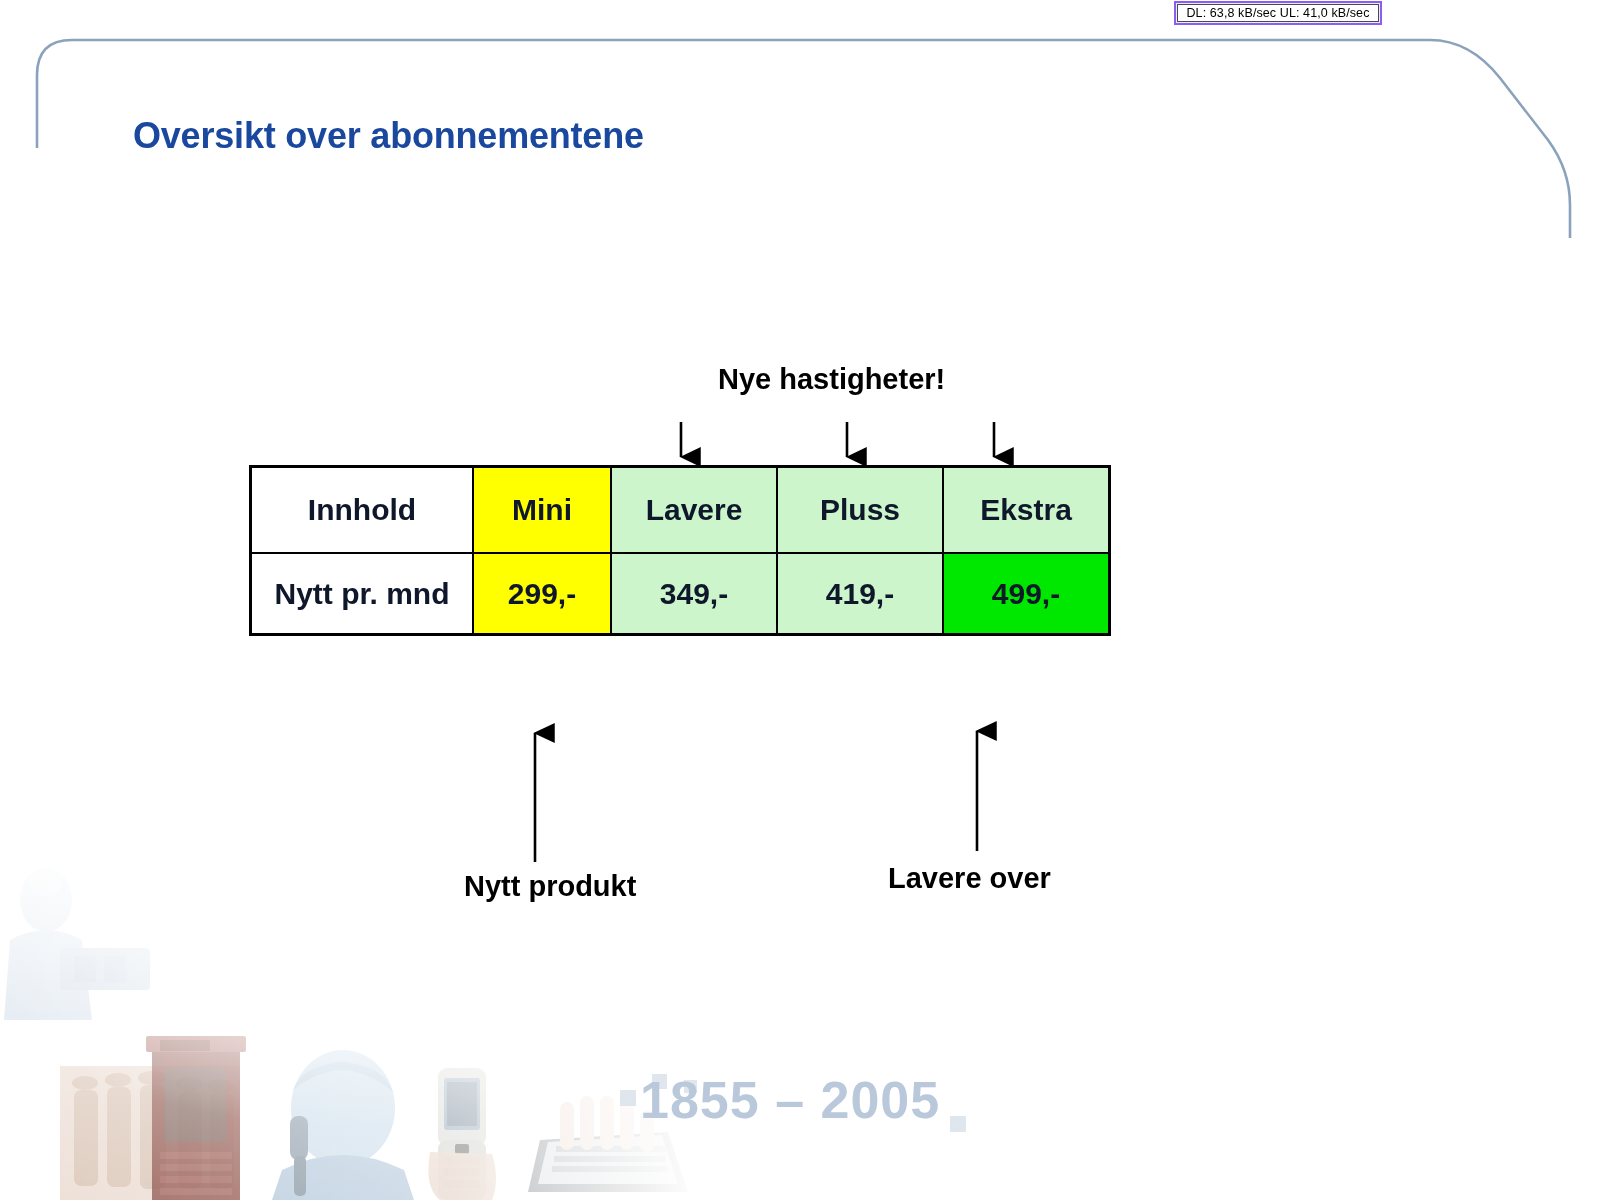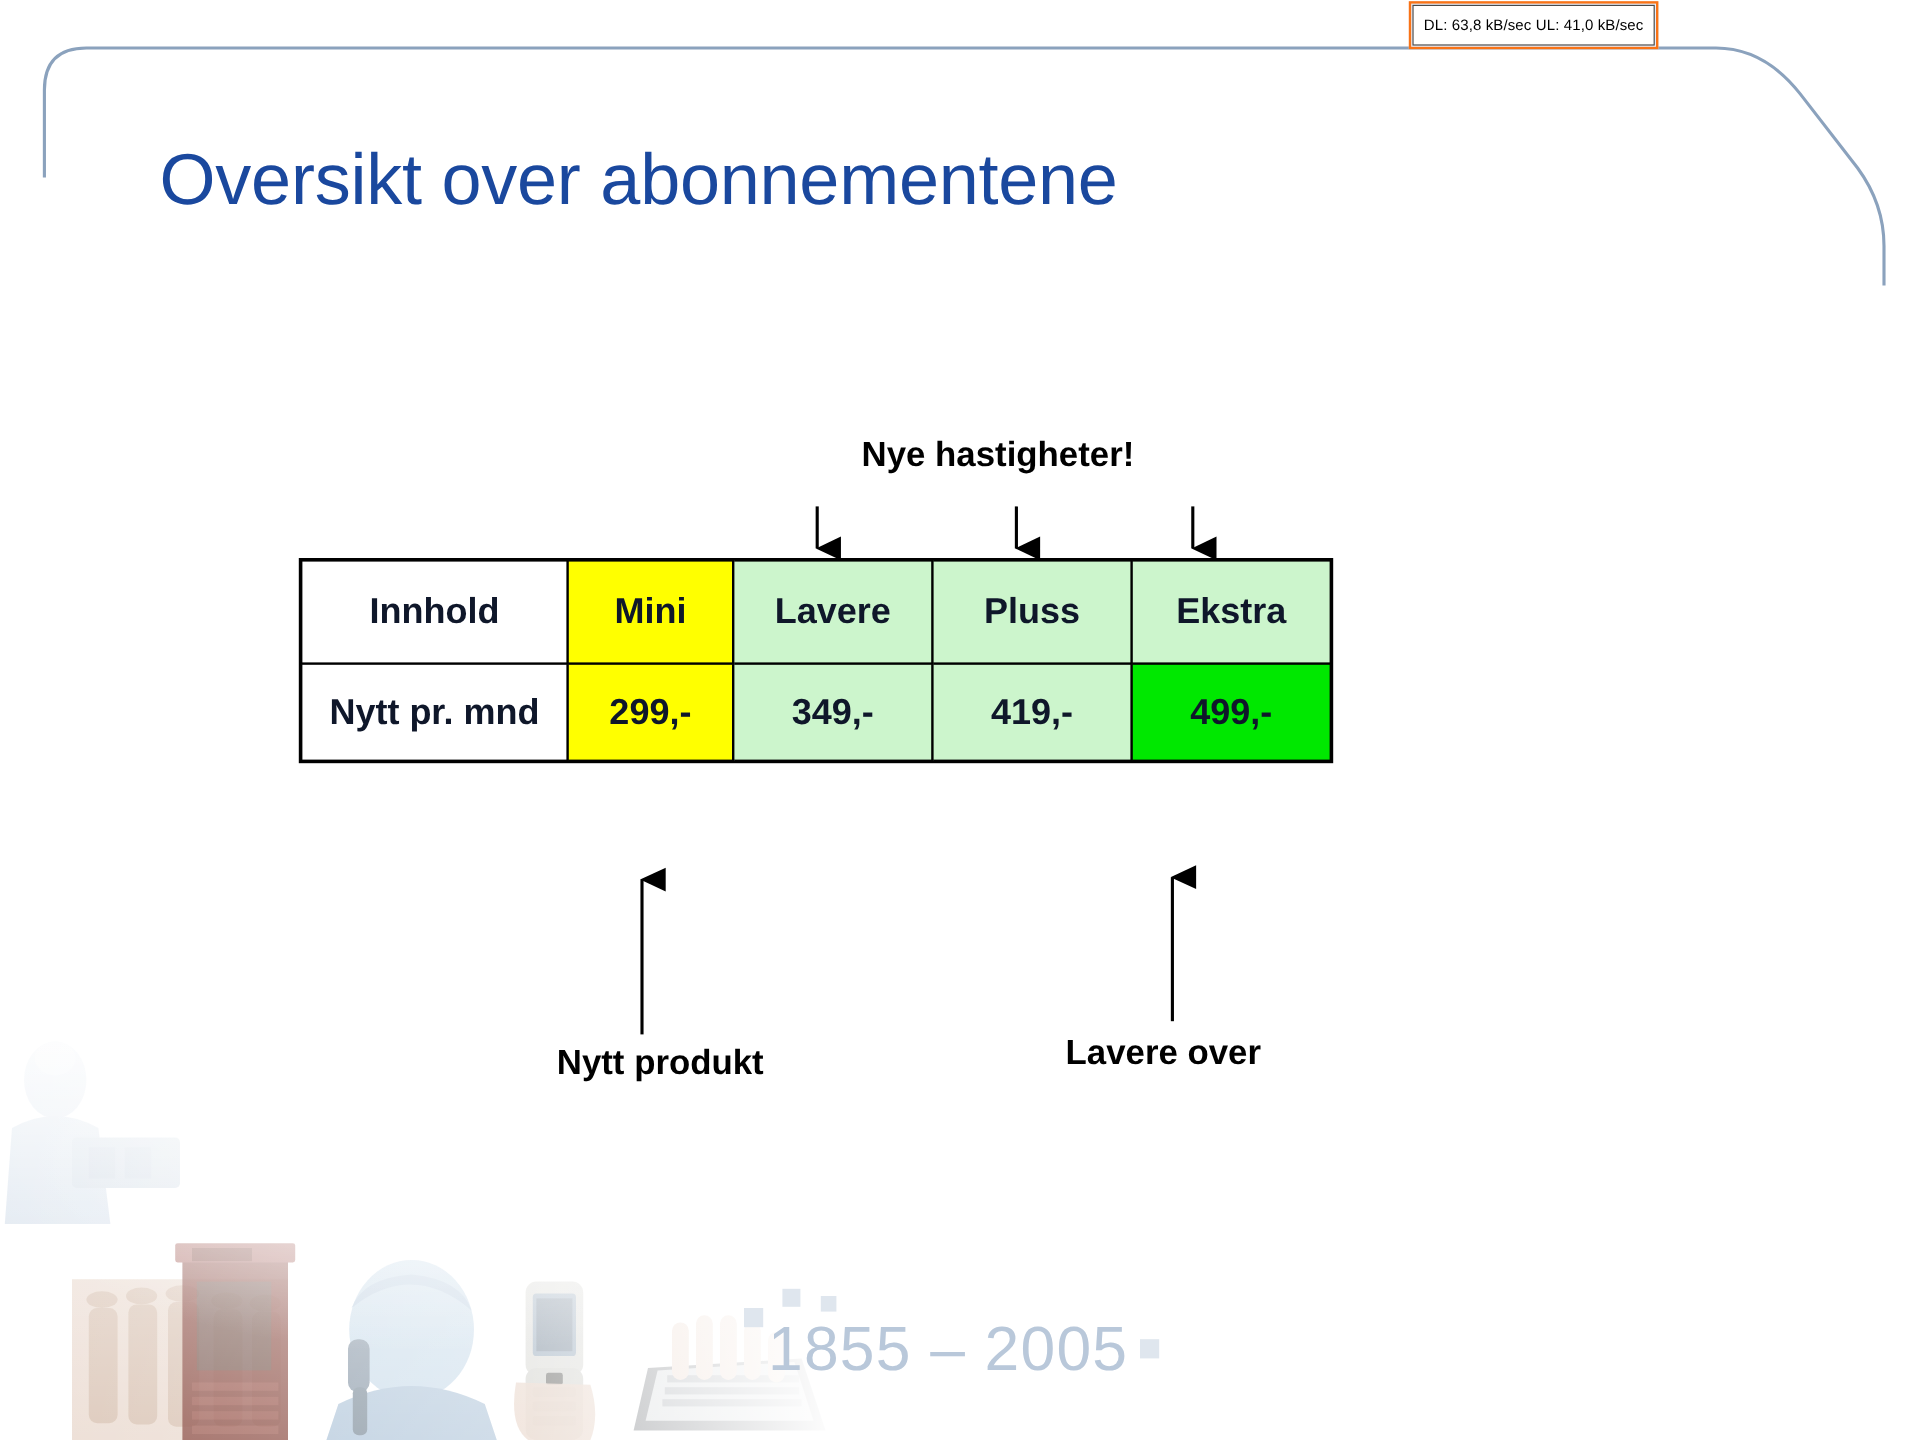--- a/index.html
+++ b/index.html
@@ -18,22 +18,22 @@
     background: #ffffff;
     overflow: hidden;
   }
 
   
   .speed-tip {
     position: absolute;
     left: 1174px;
     top: 1px;
     width: 208px;
-    height: 40px;
-    border: 2px solid #f97316;
+    height: 24px;
+    border: 2px solid #8b5cf6;
     background: #e8eefb;
     box-sizing: border-box;
     padding: 1px;
     z-index: 60;
   }
   .speed-tip-inner {
     width: 100%;
     height: 100%;
     border: 1px solid #4a4a4a;
     background: #ffffff;
@@ -68,43 +68,43 @@
     z-index: 1;
     pointer-events: none;
     overflow: hidden;
   }
   .collage-svg { width: 100%; height: 100%; display: block; }
 
   
   .anniv {
     position: absolute;
     left: 640px;
-    top: 1095px;
+    top: 1070px;
     font-size: 52px;
-    font-weight: 400;
+    font-weight: 700;
     color: #b9c8da;
     letter-spacing: 1px;
     z-index: 4;
     white-space: nowrap;
     text-align: center;
   }
   .anniv-dots { position: absolute; left: 620px; top: 1080px; z-index: 4; }
   .anniv-dots i {
     position: absolute;
     display: block;
     background: #dfe6ee;
   }
 
   
   .title {
     position: absolute;
     left: 133px;
     top: 115px;
-    font-size: 60px;
-    font-weight: normal;
+    font-size: 36px;
+    font-weight: bold;
     color: #1a489e;
     letter-spacing: -0.2px;
     z-index: 20;
     white-space: nowrap;
   }
 
   
   .callout {
     position: absolute;
     font-size: 29px;

